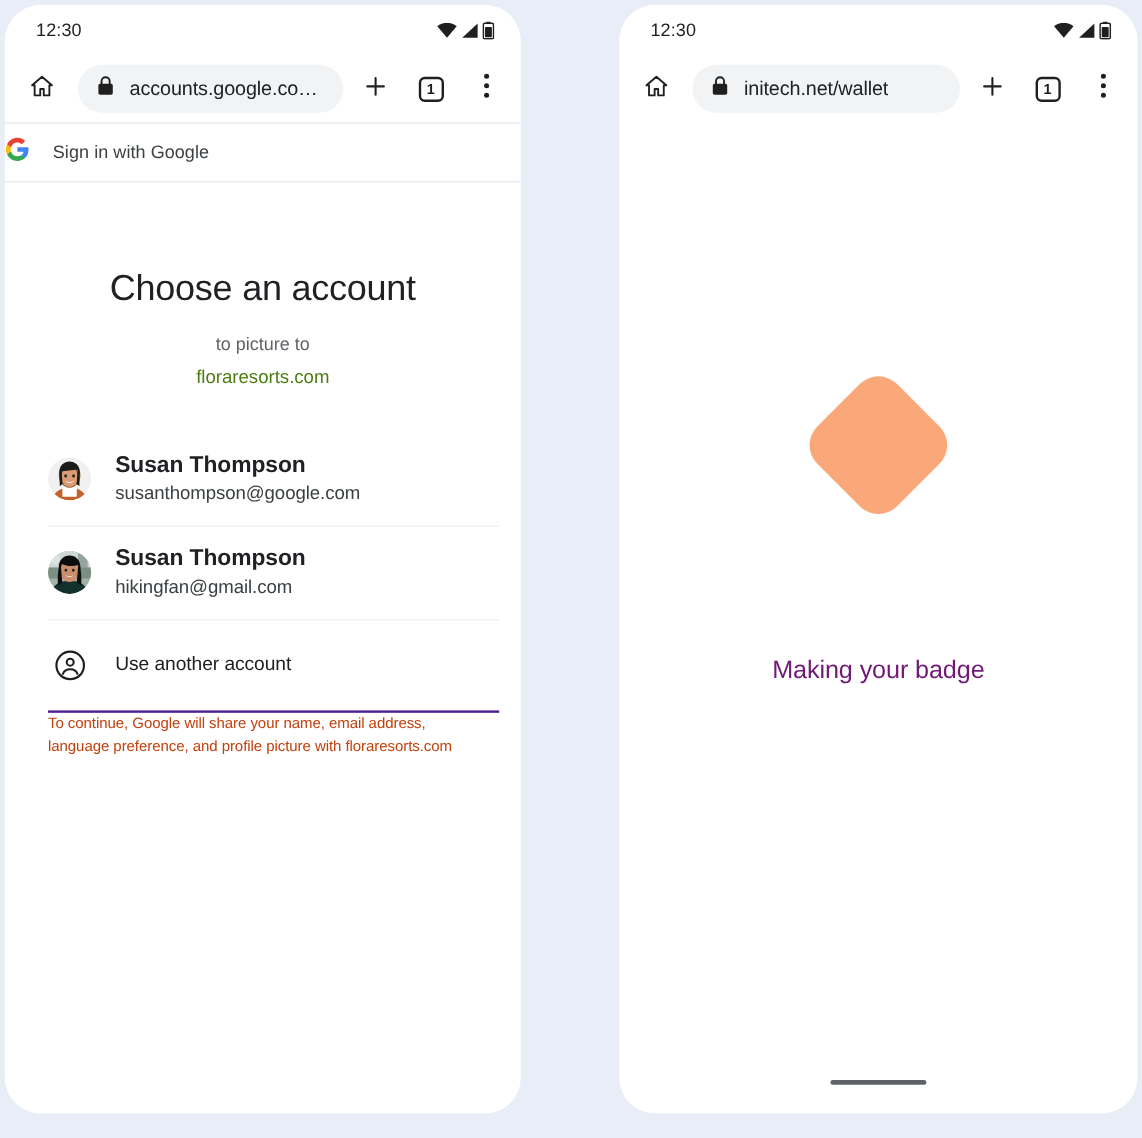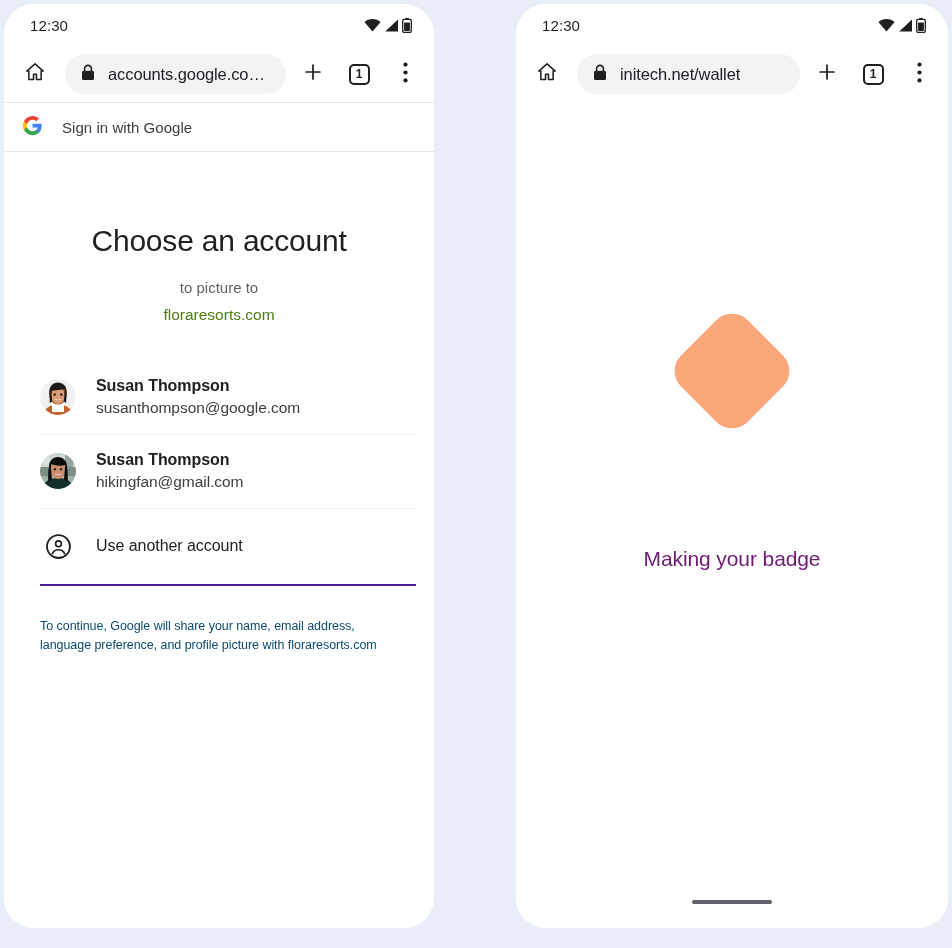--- a/index.html
+++ b/index.html
@@ -109,21 +109,20 @@
   .page-divider {
     height: 1px;
     background: #e4e6e8;
     width: 100%;
   }
   .gsi-header {
     height: 48px;
     display: flex;
     align-items: center;
     gap: 19px;
-    padding-left: 18px;
   }
   .gsi-header .label {
     font-size: 15px;
     color: #3c4043;
     letter-spacing: 0.05px;
   }
 
   .chooser {
     padding-top: 72px;
   }
@@ -163,21 +162,21 @@
   .avatar {
     width: 36px; height: 36px;
     border-radius: 50%;
     flex: 0 0 auto;
     overflow: hidden;
     position: relative;
   }
   .avatar svg { display: block; }
   .acct-text { min-width: 0; }
   .acct-name {
-    font-size: 16px;
+    font-size: 19px;
     font-weight: 600;
     color: #202124;
     letter-spacing: -0.05px;
   }
   .acct-email {
     font-size: 15.5px;
     color: #3c4043;
     margin-top: 4px;
     letter-spacing: -0.05px;
   }
@@ -194,25 +193,24 @@
     flex: 0 0 auto;
     display: flex; align-items: center; justify-content: center;
   }
   .another-label {
     font-size: 16px;
     color: #202124;
     letter-spacing: -0.05px;
   }
 
   .consent {
-    margin-top: 31px;
     padding: 0 30px 0 36px;
     font-size: 12.5px;
     line-height: 1.55;
-    color: #0c4a6e;
+    color: #c2410c;
     letter-spacing: -0.05px;
   }
 
   
   .badge-page {
     height: calc(100% - 98px);
     display: flex;
     flex-direction: column;
     align-items: center;
     position: relative;

